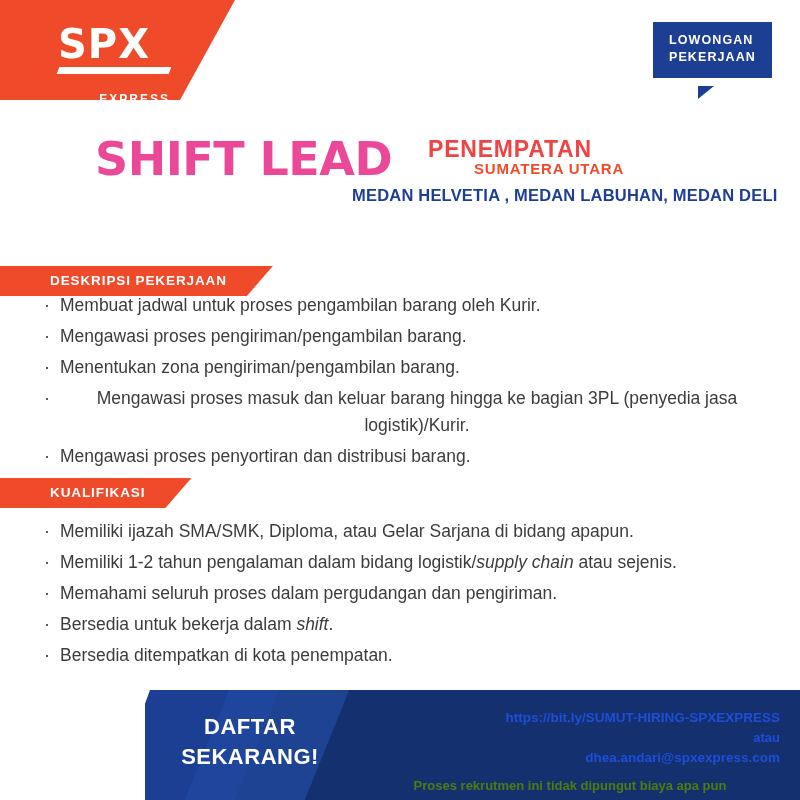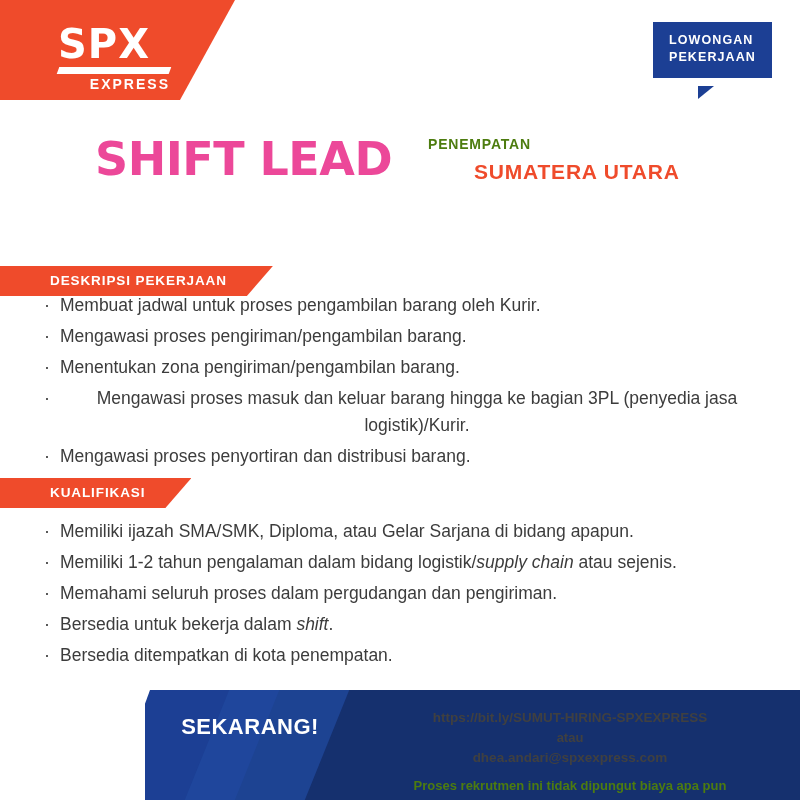--- a/index.html
+++ b/index.html
@@ -53,22 +53,22 @@
     font-family: "DejaVu Sans", sans-serif;
   }
   .spx-bar {
     margin-top: 3px;
     height: 7px;
     width: 112px;
     background: #ffffff;
     transform: skewX(-20deg);
   }
   .spx-sub {
-    margin-top: 2px;
-    font-size: 14px;
+    margin-top: 18px;
+    font-size: 12px;
     letter-spacing: 2px;
     text-align: right;
     width: 112px;
     font-weight: bold;
   }
 
   .badge {
     position: absolute;
     right: 28px;
     top: 22px;
@@ -105,30 +105,30 @@
     font-size: 46px;
     font-weight: bold;
     color: #ec4899;
     letter-spacing: -0.5px;
     font-family: "DejaVu Sans", sans-serif;
   }
   .penempatan {
     position: absolute;
     left: 428px;
     top: 36px;
-    font-size: 14px;
-    font-weight: bold;
-    color: #4d7c0f;
+    font-size: 23px;
+    font-weight: bold;
+    color: #ef4444;
     letter-spacing: 0.8px;
   }
   .province {
     position: absolute;
     left: 474px;
     top: 60px;
-    font-size: 21px;
+    font-size: 15px;
     font-weight: bold;
     color: #ef4b2b;
     letter-spacing: 0.8px;
   }
   .cities {
     position: absolute;
     left: 352px;
     top: 86px;
     font-size: 16.5px;
     font-weight: bold;
@@ -243,22 +243,22 @@
     line-height: 30px;
     text-align: center;
     z-index: 3;
     letter-spacing: 0.5px;
   }
   .footer-links {
     position: absolute;
     left: 360px;
     top: 18px;
     width: 420px;
-    text-align: center;
-    color: #404040;
+    text-align: right;
+    color: #1d4ed8;
     z-index: 3;
   }
   .footer-url {
     font-size: 13.5px;
     font-weight: bold;
     line-height: 20px;
   }
   .footer-atau {
     font-size: 13px;
     font-weight: bold;
@@ -299,20 +299,21 @@
       <div>LOWONGAN</div>
       <div>PEKERJAAN</div>
     </div>
     <div class="badge-tail"></div>
   </div>
 
   <div class="title-area">
     <div class="job-title">SHIFT LEAD</div>
     <div class="penempatan">PENEMPATAN</div>
     <div class="province">SUMATERA UTARA</div>
+    <div class="cities">MEDAN HELVETIA , MEDAN LABUHAN, MEDAN DELI</div>
   </div>
 
   <div class="section-tag" id="tag-deskripsi">DESKRIPSI PEKERJAAN</div>
 
   <div class="list" id="list-deskripsi">
     <div class="bullet-row">
       <div class="bullet-dot">·</div>
       <div class="bullet-text">Membuat jadwal untuk proses pengambilan barang oleh Kurir.</div>
     </div>
     <div class="bullet-row">
@@ -356,20 +357,21 @@
       <div class="bullet-dot">·</div>
       <div class="bullet-text">Bersedia ditempatkan di kota penempatan.</div>
     </div>
   </div>
 
   <div class="footer">
     <div class="footer-dark"></div>
     <div class="footer-left-white"></div>
 
     <div class="daftar">
+      <div>DAFTAR</div>
       <div>SEKARANG!</div>
     </div>
 
     <div class="footer-links">
       <div class="footer-url">https://bit.ly/SUMUT-HIRING-SPXEXPRESS</div>
       <div class="footer-atau">atau</div>
       <div class="footer-email">dhea.andari@spxexpress.com</div>
     </div>
 
     <div class="footer-note">Proses rekrutmen ini tidak dipungut biaya apa pun</div>

